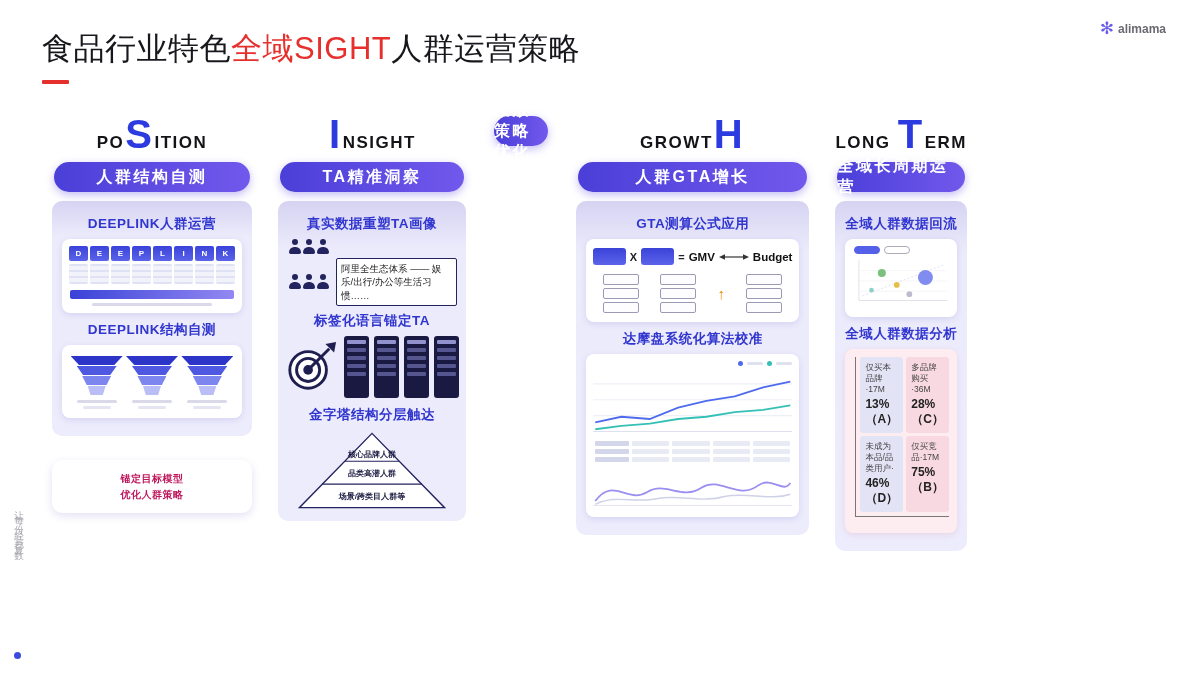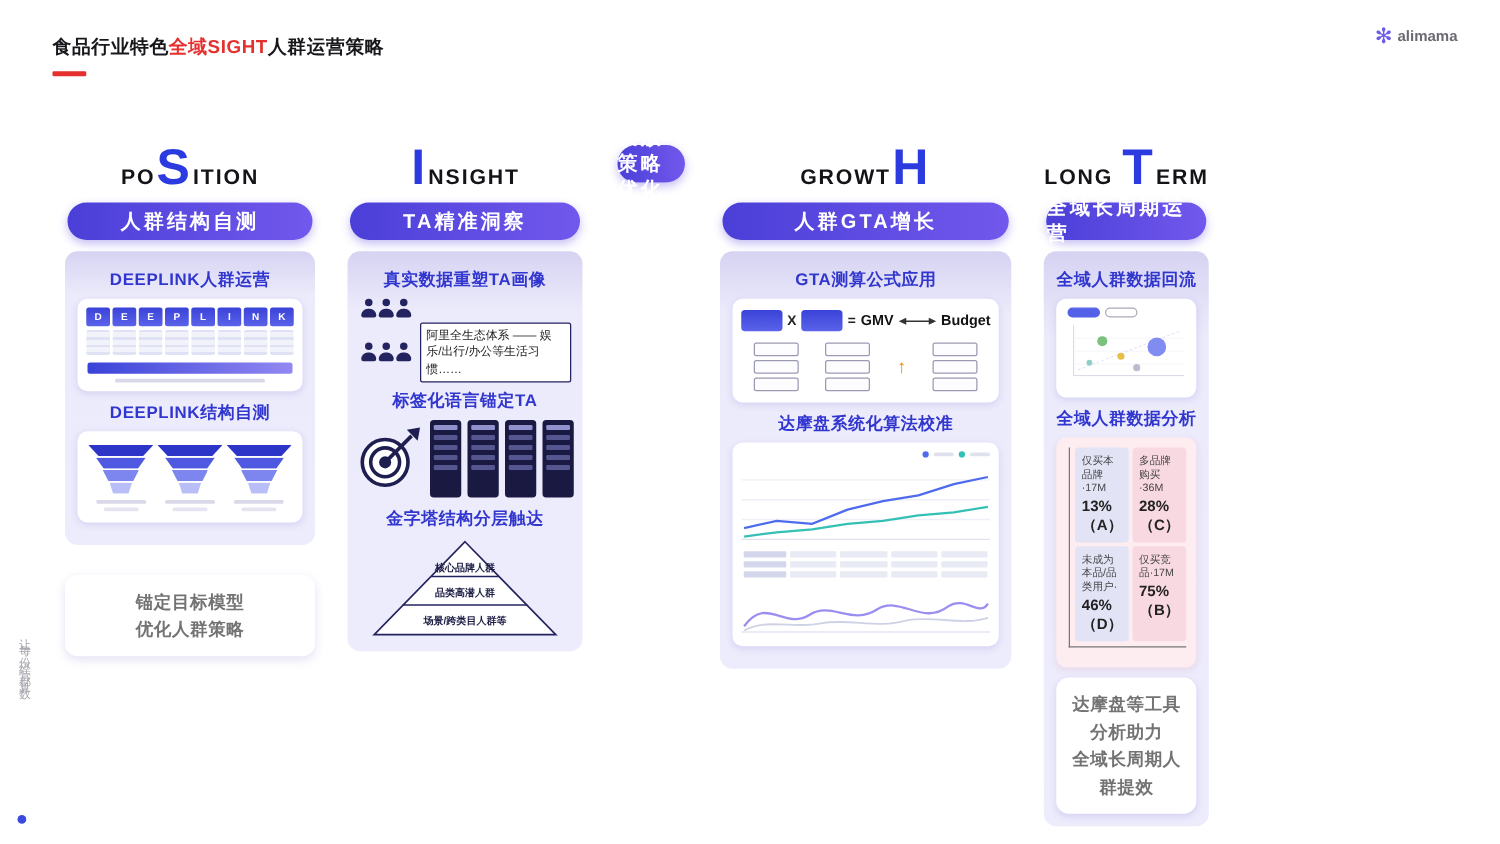--- a/index.html
+++ b/index.html
@@ -2,38 +2,38 @@
 <html><head>
 <meta charset="utf-8">
 <style>
   *{box-sizing:border-box;margin:0;padding:0}
   html,body{width:1200px;height:675px}
   body{font-family:"Liberation Sans","DejaVu Sans",sans-serif;background:#ffffff;position:relative;overflow:hidden}
   .slide{position:absolute;inset:0}
 
   
   .hdr{position:absolute;top:28px;left:42px}
-  .hdr h1{font-size:15px;font-weight:700;color:#17171c;letter-spacing:.5px}
+  .hdr h1{font-size:31px;font-weight:400;color:#17171c;letter-spacing:.5px}
   .hdr .red{color:#e5302d}
   .hdr-bar{width:27px;height:4px;background:#e5302d;margin-top:10px;border-radius:1px}
   .logo{position:absolute;top:20px;right:34px;display:flex;align-items:center;gap:4px}
   .logo-icon{color:#6a5ce8;font-size:17px;line-height:1}
   .logo-text{color:#6a6a72;font-size:12px;font-weight:bold}
 
   
   .cols{position:absolute;top:114px;left:52px;width:915px;display:grid;grid-template-columns:repeat(5,1fr);gap:26px}
   .word{display:flex;align-items:baseline;justify-content:center;height:46px;font-weight:800;color:#141418;letter-spacing:1.5px;white-space:pre}
   .word .sm{font-size:17px}
   .word .big{font-size:40px;color:#2b3be0;margin:0 1px;line-height:1}
   .pill{margin:2px 2px 0;height:30px;border-radius:16px;background:linear-gradient(90deg,#4a3fd8,#7258ec);color:#fff;font-size:16px;font-weight:800;display:flex;align-items:center;justify-content:center;letter-spacing:2.5px;box-shadow:0 3px 8px rgba(84,62,224,.35)}
   .panel{margin-top:9px;border-radius:10px;background:linear-gradient(180deg,#d6d3f2,#ecebfb 15%,#edecfc);padding:8px 7px 10px;position:relative}
   .stitle{color:#3136cf;font-size:13.5px;font-weight:800;text-align:center;margin:6px 0;letter-spacing:.5px}
   .card{background:#fff;border-radius:8px;box-shadow:0 2px 6px rgba(90,80,190,.16);padding:7px;margin:2px 3px 8px}
   .bcard{background:#fff;border-radius:10px;box-shadow:0 3px 8px rgba(100,90,200,.18);padding:11px 6px;margin-top:24px;text-align:center}
-  .bcard div{color:#737373;font-size:14px;font-weight:800;line-height:1.55;letter-spacing:.5px}
+  .bcard div{color:#be185d;font-size:10px;font-weight:800;line-height:1.55;letter-spacing:.5px}
   .bcard.in-panel{margin:4px 3px 0;box-shadow:0 2px 6px rgba(90,80,190,.16)}
 
   
   .dl-row{display:flex;gap:2px;justify-content:center}
   .dl-box{width:19px;height:15px;background:linear-gradient(180deg,#3a43d8,#5b63ea);border-radius:2px;color:#fff;font-size:8px;font-weight:bold;display:flex;align-items:center;justify-content:center}
   .dl-mid{display:flex;gap:2px;justify-content:center;margin-top:3px}
   .dl-cell{width:19px;height:20px;border-radius:2px;background:#f1f2fa;background-image:repeating-linear-gradient(180deg,#dfe2f4 0 2px,rgba(0,0,0,0) 2px 6px)}
   .dl-bar{height:9px;border-radius:2px;background:linear-gradient(90deg,#3a43d8,#9388f2);margin:6px 1px 4px}
   .dl-cap{width:72%;height:3px;background:#d9d9ea;border-radius:2px;margin:0 auto}
   .funnels{display:flex;justify-content:space-around;padding:4px 0 2px}
@@ -380,24 +380,20 @@
             <div class="qcell q-l">
               <div class="q-label">未成为本品/品类用户·</div>
               <div class="q-val">46%（D）</div>
             </div>
             <div class="qcell q-r">
               <div class="q-label">仅买竞品·17M</div>
               <div class="q-val">75%（B）</div>
             </div>
           </div>
         </div>
-        <div class="bcard in-panel">
-          <div>达摩盘等工具分析助力</div>
-          <div>全域长周期人群提效</div>
-        </div>
       </div>
     </div>
 
   </div>
 
   <div class="slogan">让每一份经营都算数</div>
   <div class="slogan-dot"></div>
 
 </div>
 

